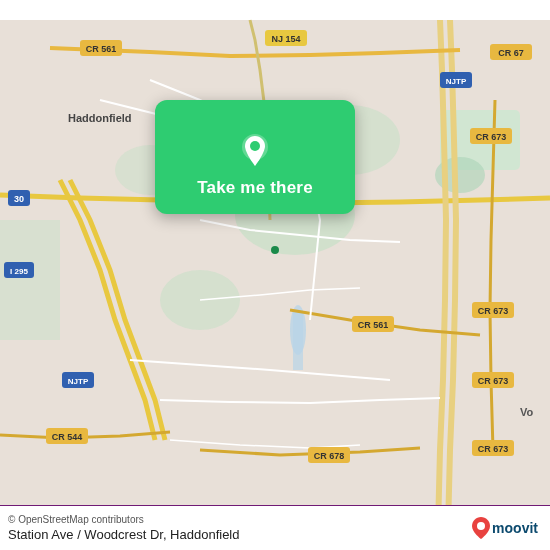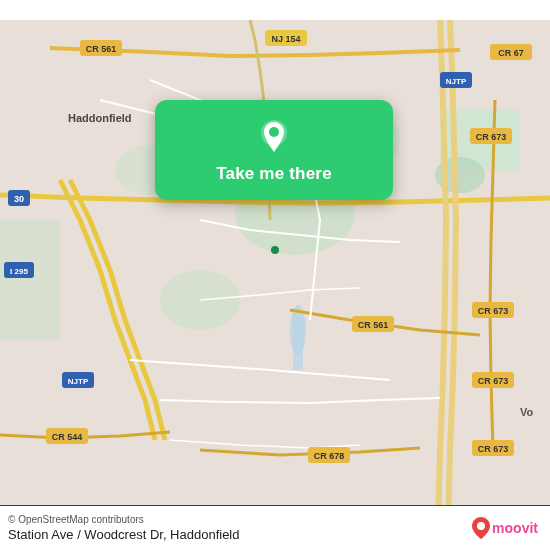--- a/index.html
+++ b/index.html
@@ -25,27 +25,27 @@
       top: 0; left: 0;
       width: 100%;
       height: 100%;
     }
 
     
     .map-popup {
       position: absolute;
       top: 100px;
       left: 155px;
-      width: 238px;
+      width: 200px;
       background-color: #2ecc71;
       border-radius: 12px;
       display: flex;
       flex-direction: column;
       align-items: center;
-      padding: 18px 20px 16px;
+      padding: 32px 20px 16px;
       cursor: pointer;
       box-shadow: 0 4px 15px rgba(0,0,0,0.3);
       z-index: 10;
     }
 
     .map-popup .pin-icon {
       width: 38px;
       height: 38px;
       margin-bottom: 8px;
     }
@@ -86,21 +86,21 @@
 
     .moovit-logo {
       display: flex;
       align-items: center;
       gap: 2px;
     }
 
     .moovit-text {
       font-size: 14px;
       font-weight: 700;
-      color: #ec4899;
+      color: #0c4a6e;
     }
 
     .moovit-pin {
       width: 18px;
       height: 22px;
     }
 
     .bottom-info {
       display: flex;
       flex-direction: column;

